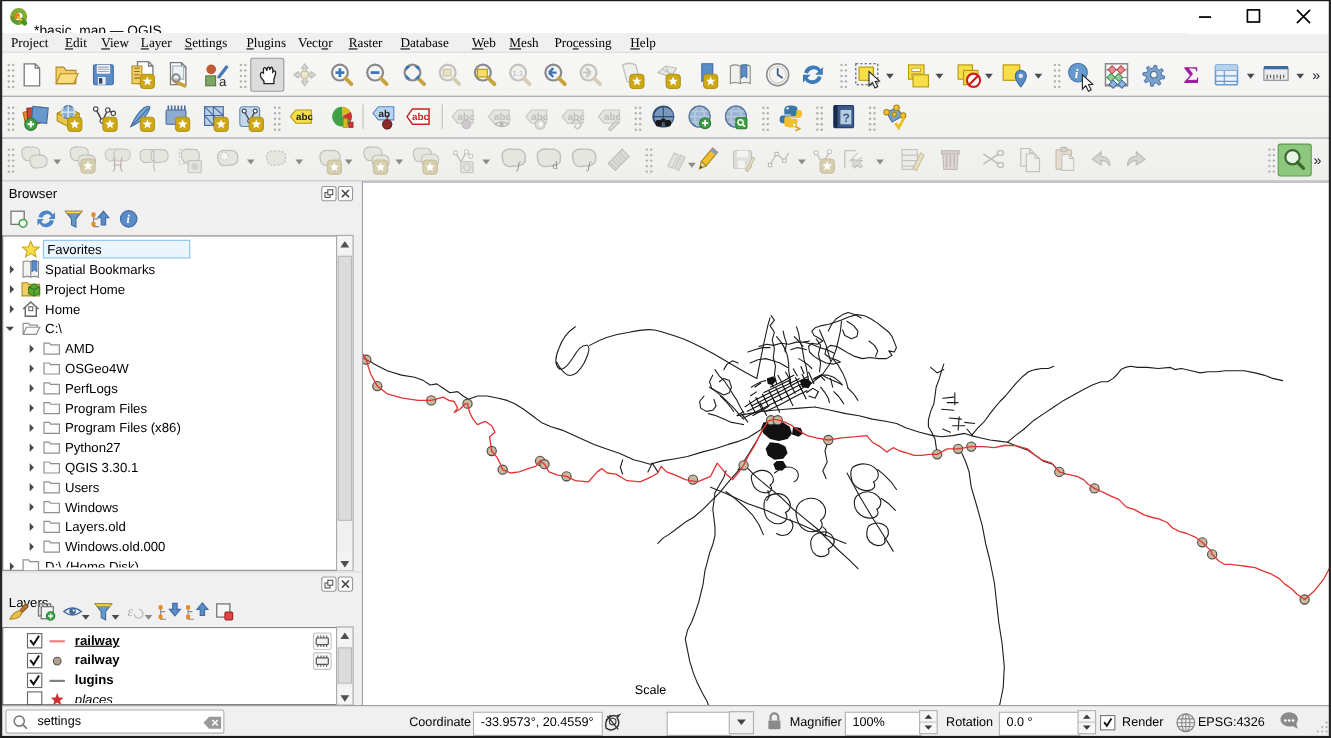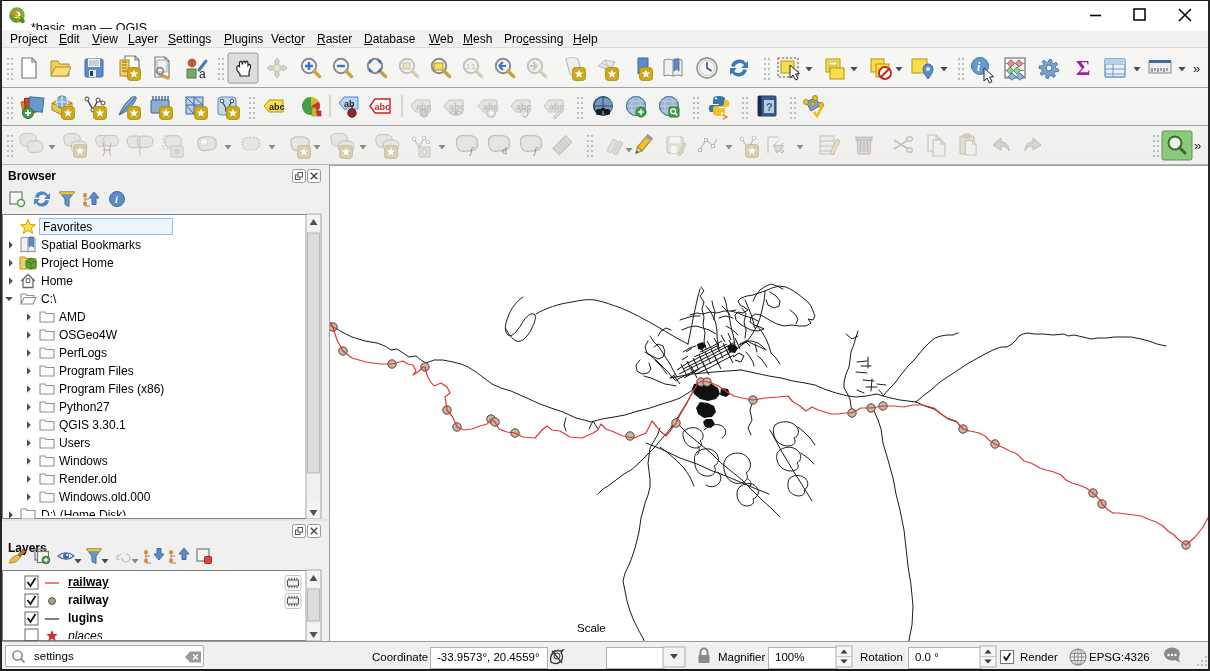--- a/index.html
+++ b/index.html
@@ -1,25 +1,25 @@
 <!DOCTYPE html>
 <html><head><meta charset="utf-8"><style>
 html,body{margin:0;padding:0;}
 body{width:1210px;height:671px;overflow:hidden;position:relative;background:#f0f0f0;font-family:"Liberation Sans",sans-serif;}
 .abs{position:absolute;}
 #titlebar{left:0;top:0;width:1210px;height:30px;background:#ffffff;border-top:1px solid #222;}
 #title-text{left:31px;top:21px;font-size:12.5px;color:#000;}
-#menubar{left:0;top:30px;width:1080px;height:19px;background:#f0f0f0;font-size:12px;color:#000;}
+#menubar{left:0;top:30px;width:1080px;height:19px;background:#f0f0f0;font-size:12px;color:#000;font-family:Liberation Serif, serif;}
 .mi{position:absolute;top:2px;}
 #tb{left:0;top:48px;width:1210px;height:116px;background:linear-gradient(#f7f7f6,#efefee);}
 #lpanel{left:0;top:165px;width:329px;height:477px;background:#f0f0f0;}
 #canvas{left:329px;top:165px;width:881px;height:477px;background:#fff;border-left:1px solid #9aa0a6;border-top:1px solid #9aa0a6;box-sizing:border-box;}
 #statusbar{left:0;top:641px;width:1210px;height:28px;background:#f0f0f0;border-top:1px solid #9a9a9a;box-sizing:border-box;}
 .sb-box{position:absolute;background:#fff;border:1px solid #b0b0b0;font-size:11.5px;}
-.panel-title{font-size:12px;color:#000;font-weight:bold;}
+.panel-title{font-size:12px;color:#000;}
 .tree-text{position:absolute;font-size:12px;color:#000;white-space:nowrap;}
 .winborder{left:0;top:0;width:1210px;height:671px;border-left:2px solid #262626;border-right:2px solid #262626;border-bottom:2px solid #1a1a1a;border-top:1px solid #1a1a1a;pointer-events:none;z-index:99;box-sizing:border-box;}
 </style></head>
 <body>
 <div class="abs winborder"></div>
 <div class="abs" id="titlebar"></div>
 <div class="abs" id="title-text">*basic_map — QGIS</div>
 <svg class="abs" id="qgis-logo" style="left:0;top:0" width="40" height="30" viewBox="0 0 40 30">
     <g transform="translate(17,15)">
       <circle r="5.6" fill="none" stroke="#7fae33" stroke-width="4.2"></circle>
@@ -871,21 +871,21 @@
 <div class="tree-text" style="left:41px;top:292px">C:\</div>
 <div class="tree-text" style="left:59px;top:310px">AMD</div>
 <div class="tree-text" style="left:59px;top:328px">OSGeo4W</div>
 <div class="tree-text" style="left:59px;top:346px">PerfLogs</div>
 <div class="tree-text" style="left:59px;top:364px">Program Files</div>
 <div class="tree-text" style="left:59px;top:382px">Program Files (x86)</div>
 <div class="tree-text" style="left:59px;top:400px">Python27</div>
 <div class="tree-text" style="left:59px;top:418px">QGIS 3.30.1</div>
 <div class="tree-text" style="left:59px;top:436px">Users</div>
 <div class="tree-text" style="left:59px;top:454px">Windows</div>
-<div class="tree-text" style="left:59px;top:472px">Render.old</div>
+<div class="tree-text" style="left:59px;top:472px">Layers.old</div>
 <div class="tree-text" style="left:59px;top:490px">Windows.old.000</div>
 <div class="tree-text" style="left:41px;top:508px;clip-path:inset(0 0 6px 0)">D:\ (Home Disk)</div>
 <div class="abs panel-title" style="left:8px;top:541px">Layers</div>
 <div class="abs" style="left:2px;top:570px;width:305px;height:71px;background:#fff;border:1px solid #828282;border-right:none;box-sizing:border-box"></div>
 <div class="tree-text" style="left:68px;top:575px;font-weight:bold;text-decoration:underline">railway</div>
 <div class="tree-text" style="left:68px;top:593px;font-weight:bold">railway</div>
 <div class="tree-text" style="left:68px;top:611px;font-weight:bold">lugins</div>
 <div class="tree-text" style="left:68px;top:629px;font-style:italic;color:#000000;clip-path:inset(0 0 4px 0)">places</div>
 </div>
 <svg class="abs" id="panelsvg" style="left:0;top:165px" width="329" height="506" viewBox="0 165 329 506">

